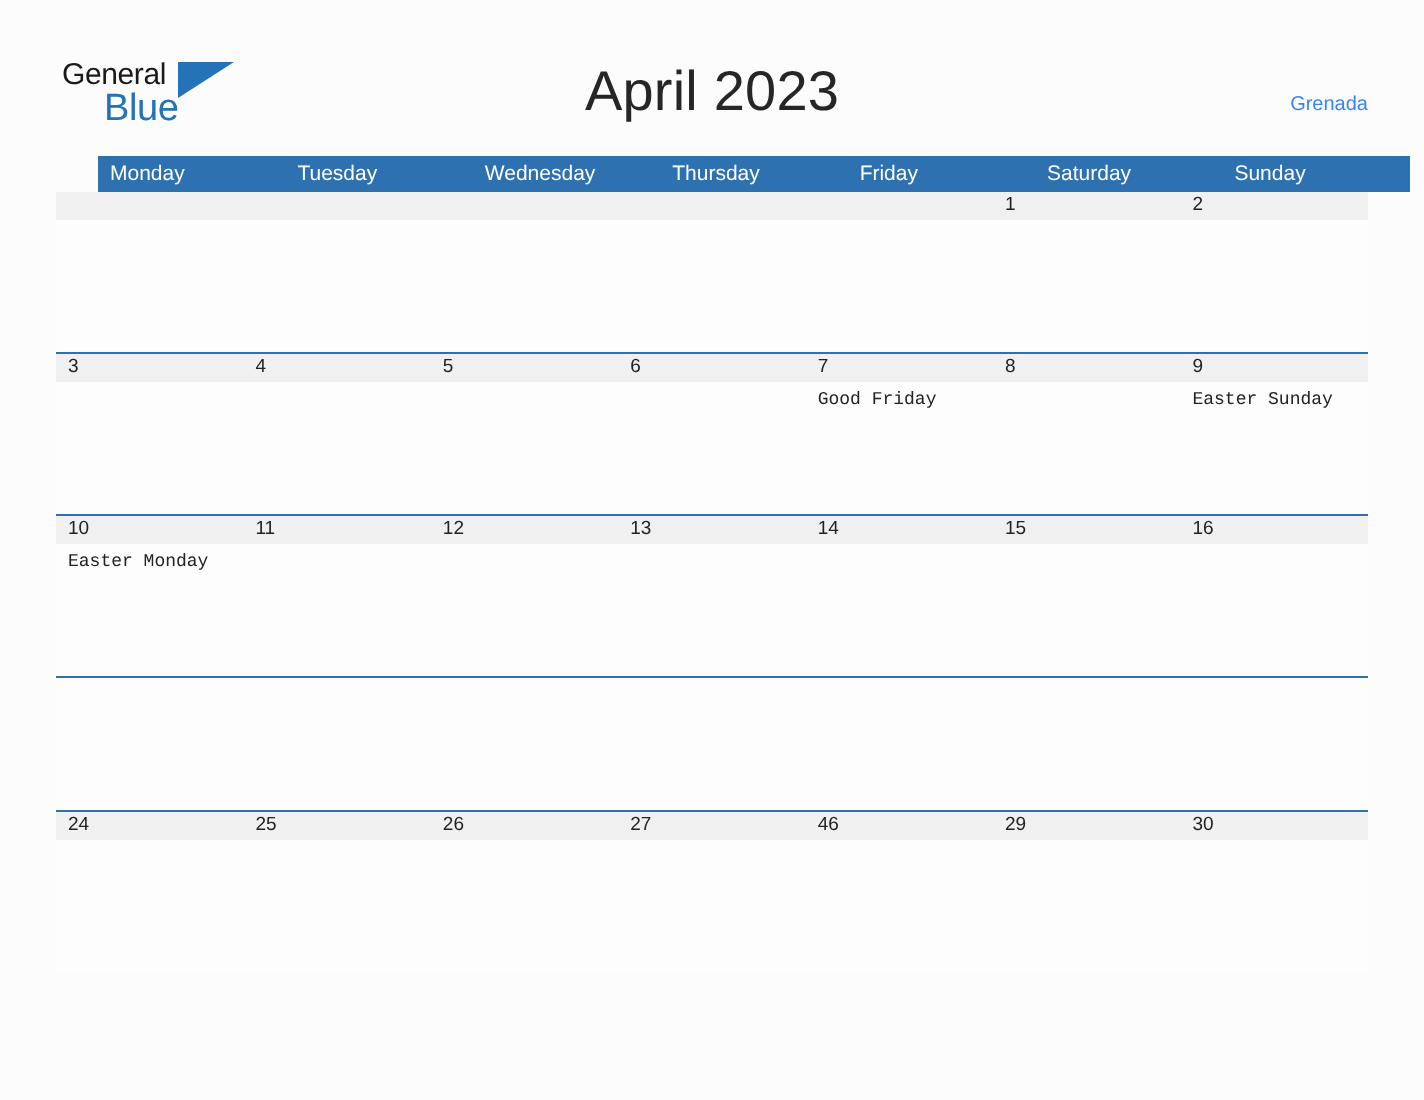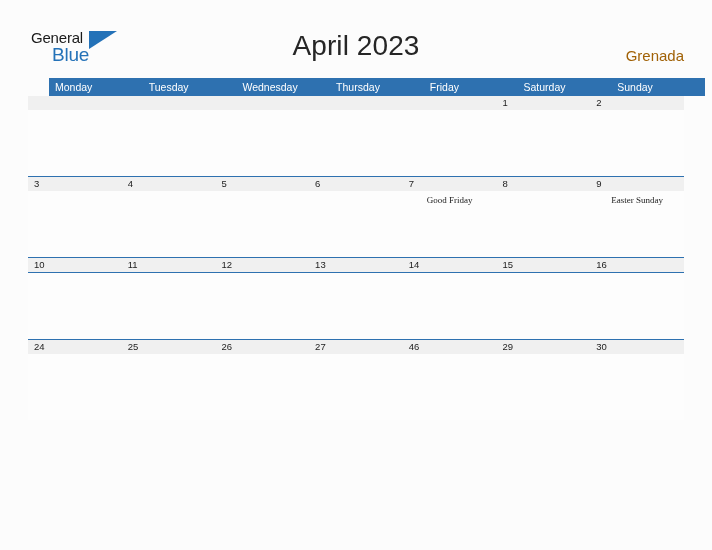--- a/index.html
+++ b/index.html
@@ -70,22 +70,22 @@
     font-size: 28px;
     color: #262626;
     font-family: Liberation Sans, sans-serif;
     letter-spacing: 0.1px;
   }
 
   .cal-country {
     position: absolute;
     right: 28px;
     top: 47px;
-    font-size: 15px;
-    color: #a16207;
+    font-size: 10px;
+    color: #3b82f6;
     font-family: "Liberation Sans", sans-serif;
   }
 
   
   .calendar {
     position: absolute;
     left: 28px;
     top: 78px;
     width: 656px;
   }
@@ -141,22 +141,21 @@
     height: 66px;
     background: #fdfdfd;
   }
   .event-cell {
     width: 93.714px;
     padding: 3px 6px 0 6px;
     box-sizing: border-box;
     font-size: 9px;
     line-height: 12.3px;
     color: #222222;
-    font-family: Liberation Serif, serif;
-    text-align: center;
+    font-family: Liberation Mono, monospace;
   }
 </style>
 </head>
 <body>
 
 <div class="page-header">
 
   <div class="logo">
     <span class="logo-general">General</span>
     <span class="logo-triangle"></span>
@@ -227,20 +226,31 @@
       <div class="week-row">
         <div class="week-dates">
           <div class="date-cell">10</div>
           <div class="date-cell">11</div>
           <div class="date-cell">12</div>
           <div class="date-cell">13</div>
           <div class="date-cell">14</div>
           <div class="date-cell">15</div>
           <div class="date-cell">16</div>
         </div>
+        <div class="week-events">
+          <div class="event-cell">
+            <div>Easter Monday</div>
+          </div>
+          <div class="event-cell"></div>
+          <div class="event-cell"></div>
+          <div class="event-cell"></div>
+          <div class="event-cell"></div>
+          <div class="event-cell"></div>
+          <div class="event-cell"></div>
+        </div>
       </div>
       <div class="week-row">
         <div class="week-events">
           <div class="event-cell"></div>
           <div class="event-cell"></div>
           <div class="event-cell"></div>
           <div class="event-cell"></div>
           <div class="event-cell"></div>
           <div class="event-cell"></div>
           <div class="event-cell"></div>

